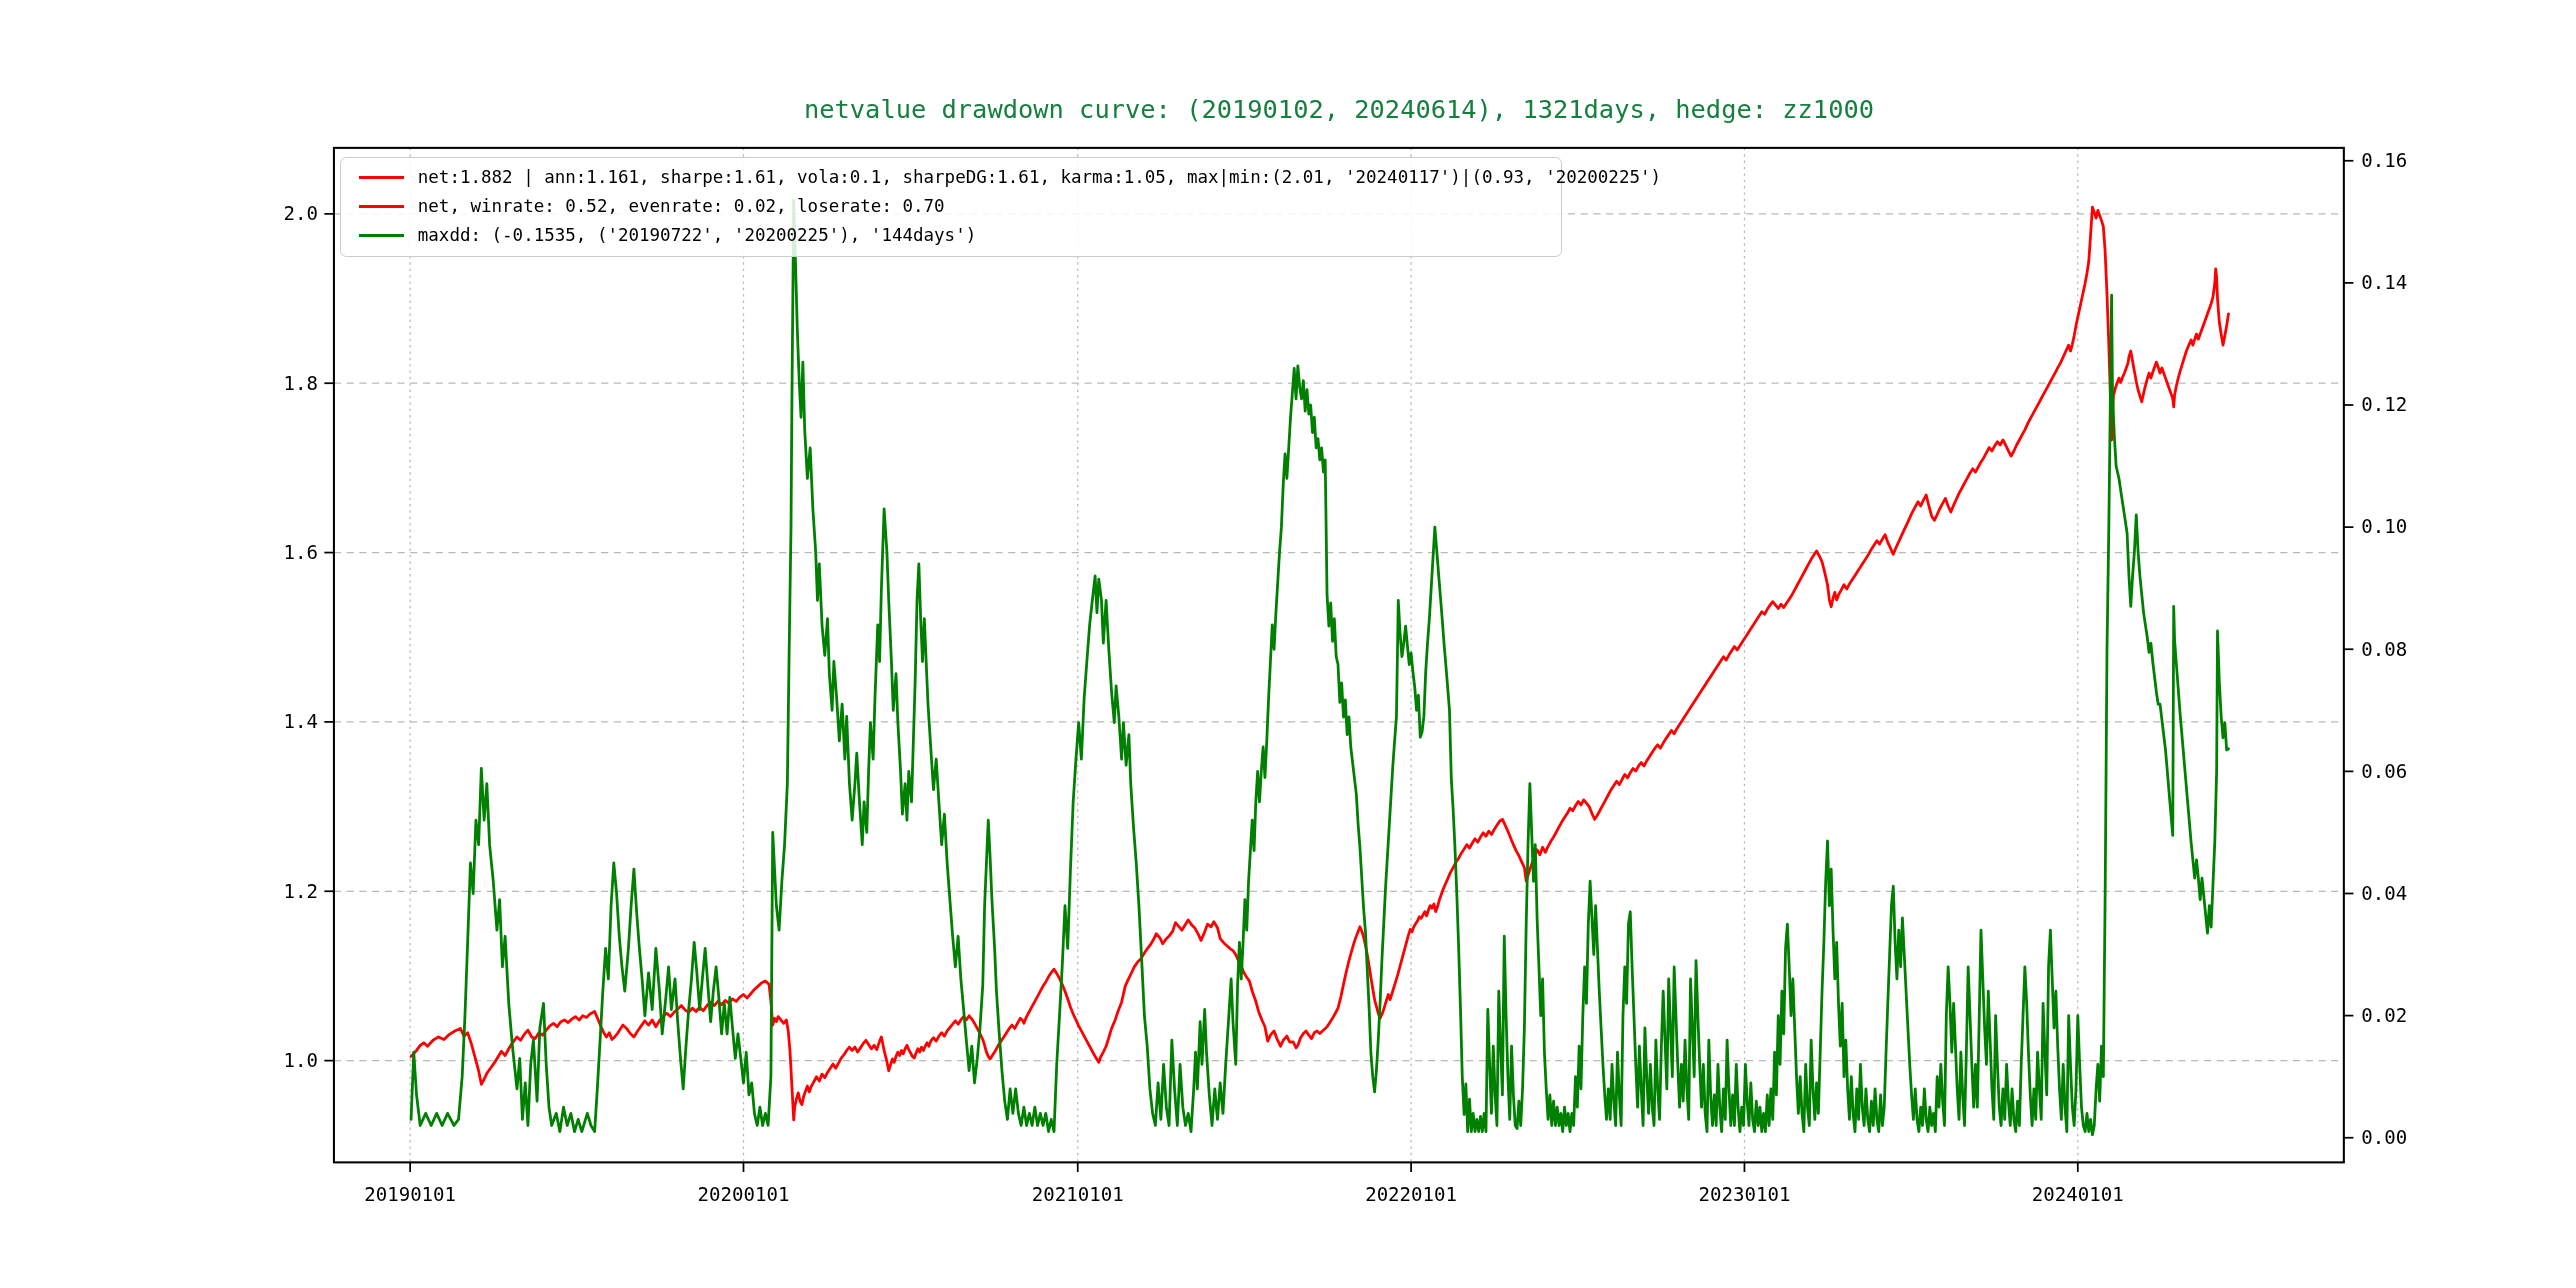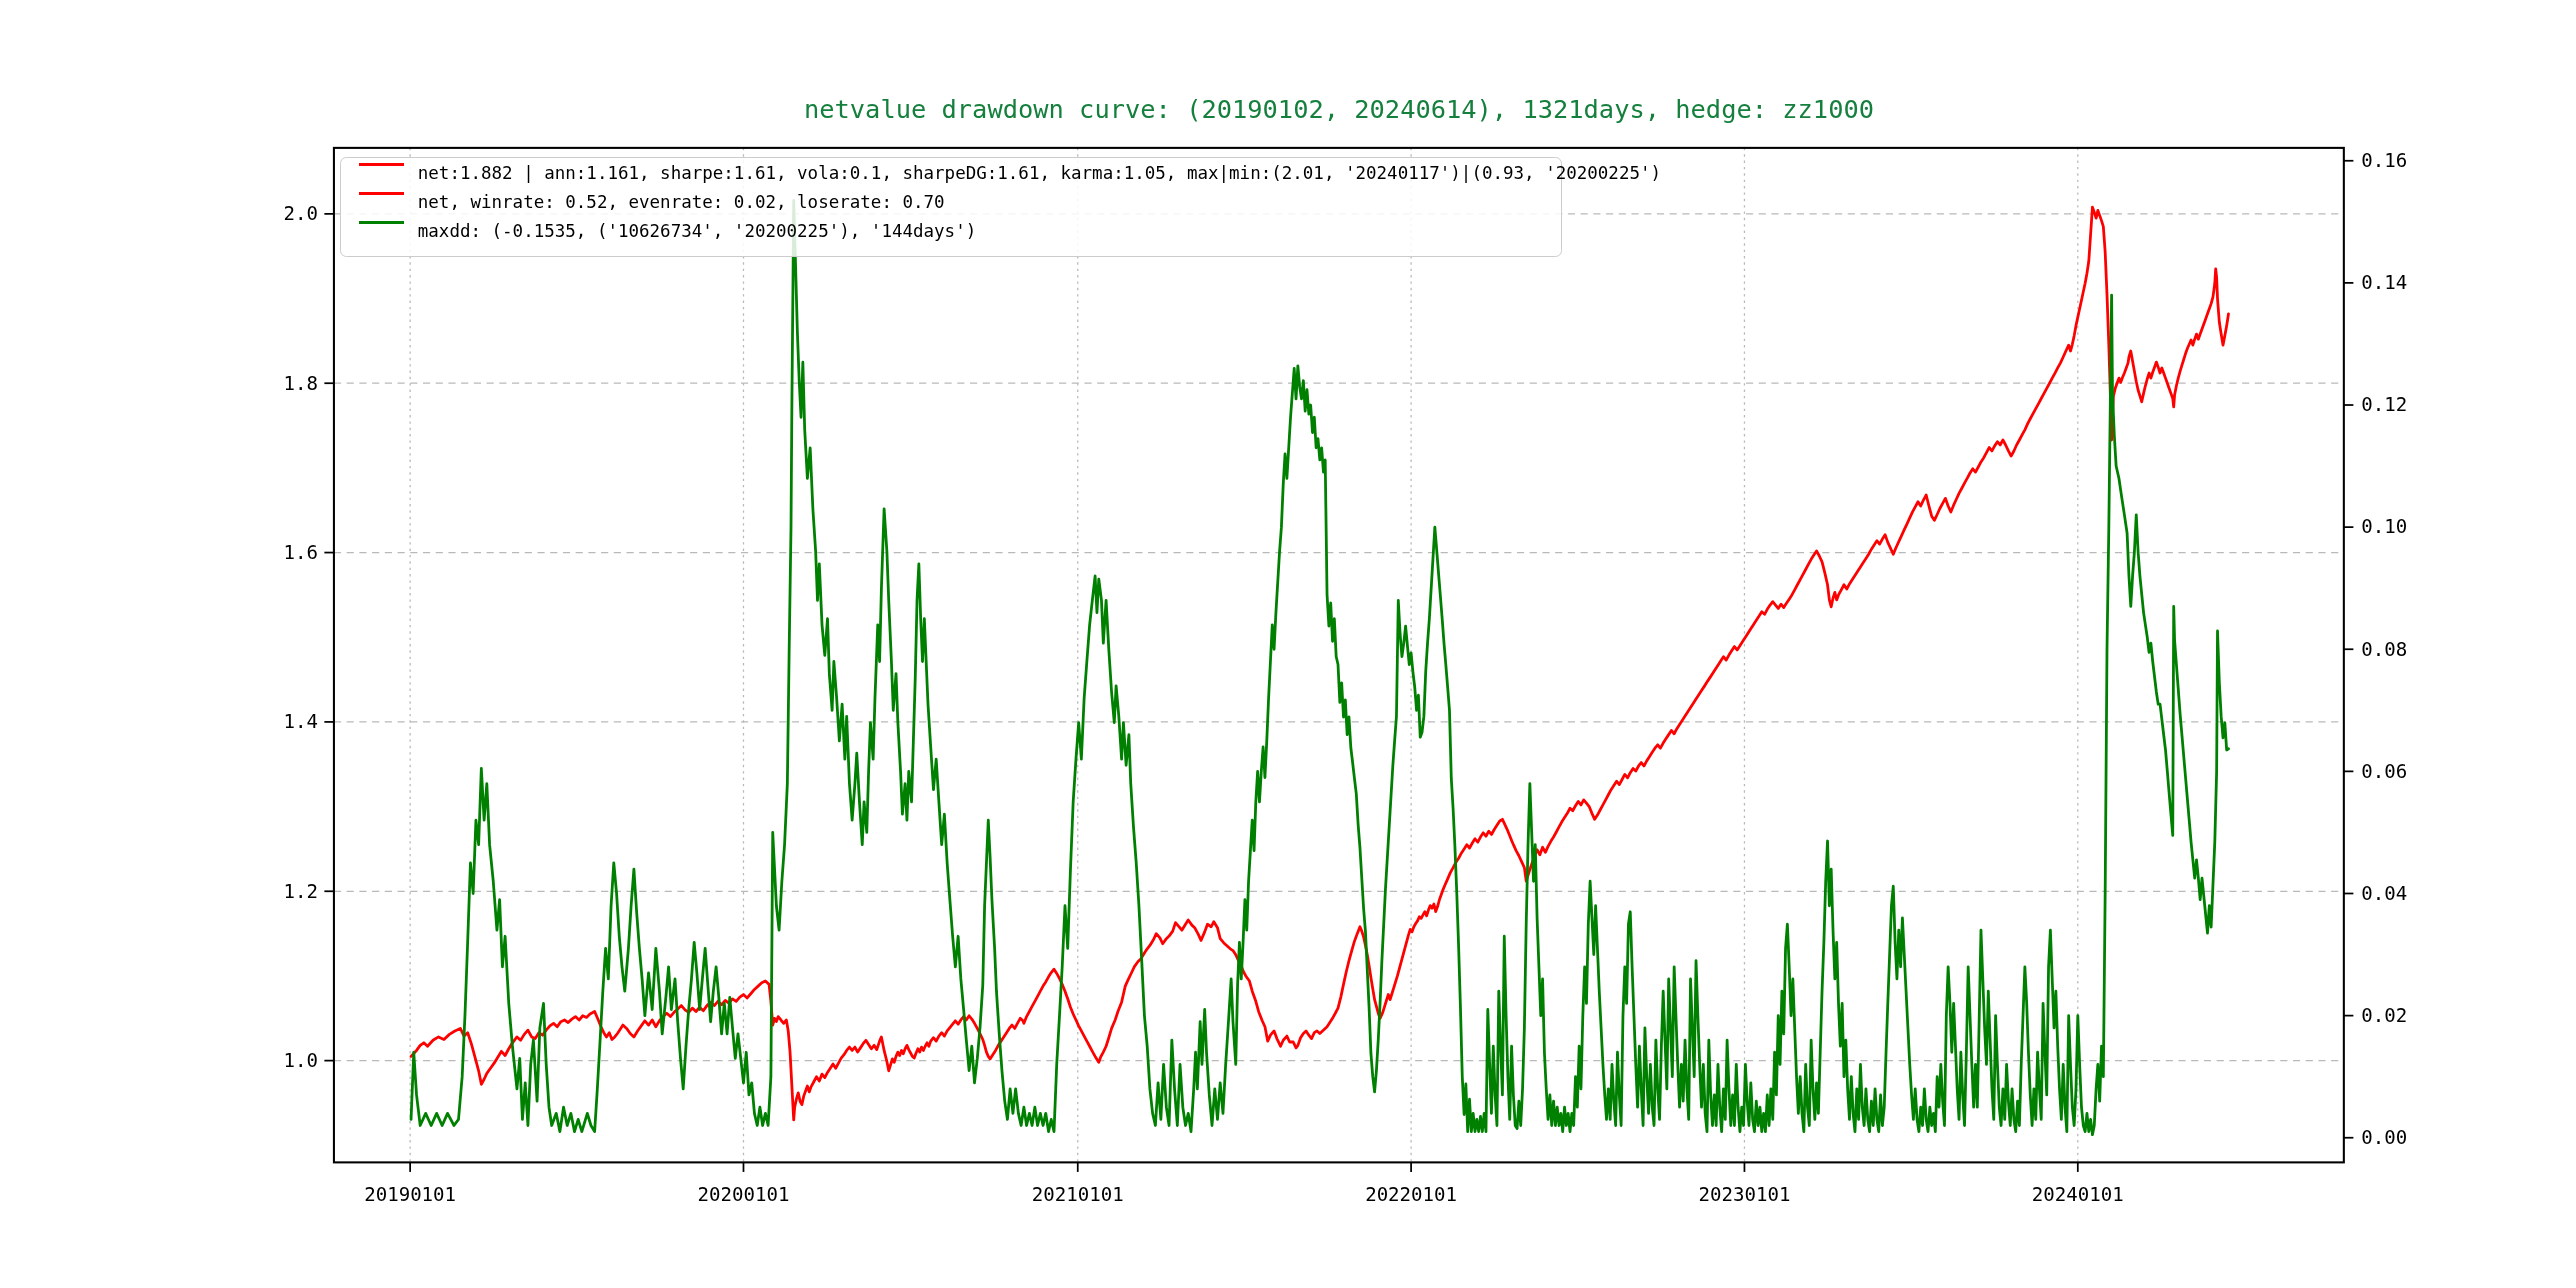--- a/index.html
+++ b/index.html
@@ -4,21 +4,21 @@
 <style>
   html,body{margin:0;padding:0;background:#ffffff;}
   #figure{position:relative;width:2576px;height:1288px;background:#ffffff;overflow:hidden;
           font-family:"DejaVu Sans Mono","Liberation Mono",monospace;}
   #chart-title{position:absolute;left:1339px;top:94px;transform:translateX(-50%);
                font-size:25.4px;color:#15803d;white-space:nowrap;}
   #plot-svg{position:absolute;left:0;top:0;}
   #legend{position:absolute;left:340px;top:157px;width:1220px;
           background:rgba(255,255,255,0.85);border:1.6px solid #cccccc;border-radius:6.4px;
           padding:4.8px 0 6.4px 0;z-index:5;}
-  .legend-row{display:flex;align-items:flex-start;height:29px;}
+  .legend-row{display:flex;align-items:center;height:29px;}
   .legend-swatch{display:inline-block;width:45px;height:3.2px;margin-left:17.5px;margin-right:14.3px;flex:0 0 45px;}
   .legend-label{font-size:17.5px;color:#000;white-space:nowrap;}
 </style>
 </head>
 <body>
 
 <div id="figure">
   <div id="chart-title">netvalue drawdown curve: (20190102, 20240614), 1321days, hedge: zz1000</div>
   <svg id="plot-svg" width="2576" height="1288" viewBox="0 0 3240 1620">
       <defs>
@@ -88,17 +88,17 @@
     <div class="legend-row">
       <span class="legend-swatch" style="background: rgb(255, 0, 0);"></span>
       <span class="legend-label">net:1.882 | ann:1.161, sharpe:1.61, vola:0.1, sharpeDG:1.61, karma:1.05, max|min:(2.01, '20240117')|(0.93, '20200225')</span>
     </div>
     <div class="legend-row">
       <span class="legend-swatch" style="background: rgb(255, 0, 0);"></span>
       <span class="legend-label">net, winrate: 0.52, evenrate: 0.02, loserate: 0.70</span>
     </div>
     <div class="legend-row">
       <span class="legend-swatch" style="background: rgb(0, 128, 0);"></span>
-      <span class="legend-label">maxdd: (-0.1535, ('10626734', '20200225'), '144days')</span>
+      <span class="legend-label">maxdd: (-0.1535, ('20190722', '20200225'), '144days')</span>
     </div>
   </div>
 </div>
 
 
 </body></html>

